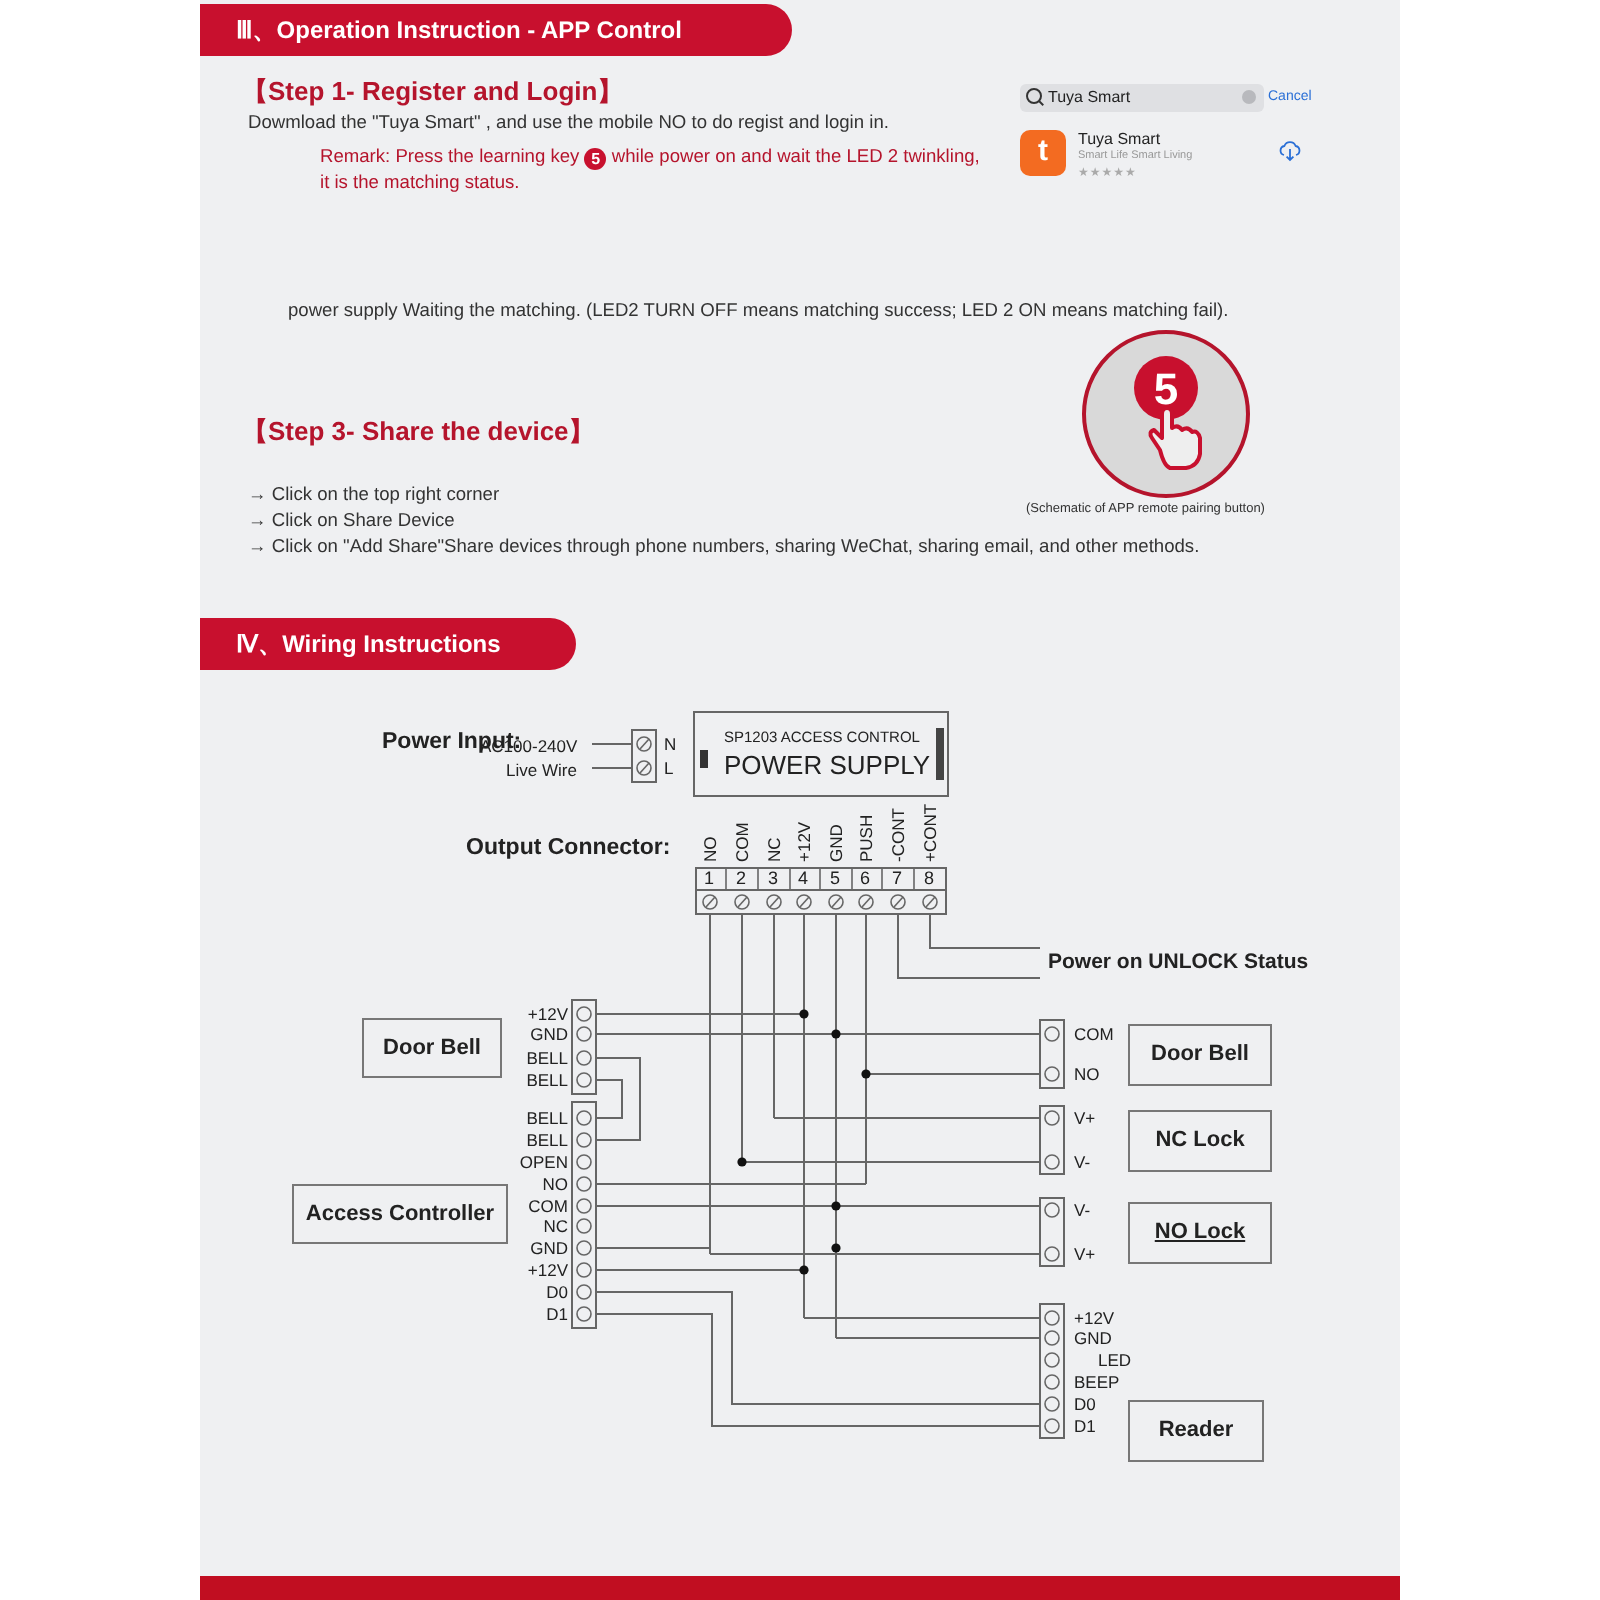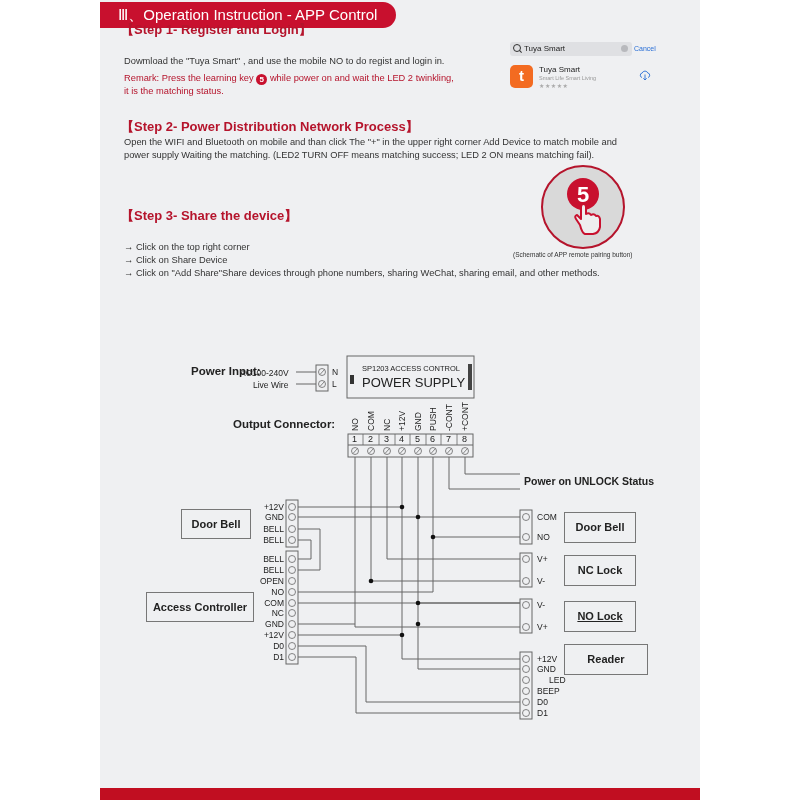--- a/index.html
+++ b/index.html
@@ -6,26 +6,26 @@
     body {
       width: 800px; height: 800px; background: #ffffff; position: relative; overflow: hidden;
       font-family: "Liberation Sans", sans-serif; color: #333;
     }
     .page {
       position: absolute; left: 100px; top: 0; width: 600px; height: 800px; background: #eff0f2;
     }
     .bottom-bar { position: absolute; left: 0; top: 788px; width: 600px; height: 12px; background: #c10e21; }
     .section-banner {
       position: absolute; left: 0; height: 26px; background: #c8102e; color: #fff;
-      font-weight: normal; font-size: 15px; line-height: 26px; padding-left: 18px;
+      font-weight: bold; font-size: 12px; line-height: 26px; padding-left: 18px;
       border-radius: 0 14px 14px 0; box-sizing: border-box;
     }
     .step-title { position: absolute; left: 21px; color: #b5142c; font-weight: bold; font-size: 13px; }
     .txt { position: absolute; left: 24px; font-size: 9.3px; color: #333; line-height: 13px; white-space: nowrap; }
-    .red { color: #b5142c; }
+    .red { color: #b5142c; margin-left: 36px; }
     .num5 {
       display: inline-block; width: 11px; height: 11px; border-radius: 50%; background: #c8102e; color: #fff;
       font-size: 8px; font-weight: bold; text-align: center; line-height: 11px; vertical-align: -1px;
     }
     .app-box { position: absolute; left: 406px; top: 40px; width: 152px; height: 58px; }
     .search-bar {
       position: absolute; left: 4px; top: 2px; width: 122px; height: 14px; background: #dfe0e3; border-radius: 3px;
       font-size: 8px; line-height: 14px; padding-left: 14px; box-sizing: border-box; color: #222;
     }
     .search-ico { position: absolute; left: 3px; top: 2px; width: 6px; height: 6px; border: 1.2px solid #333; border-radius: 50%; }
@@ -47,21 +47,21 @@
     .lbl-b { position: absolute; font-size: 11.5px; font-weight: bold; color: #222; white-space: nowrap; }
     .box { position: absolute; border: 1px solid #777; background: #eff0f2; box-sizing: border-box; font-weight: bold; font-size: 11px; text-align: center; color: #222; }
   </style>
 </head>
 <body>
 
 <div class="page">
 
   <div class="section-banner" style="top:2px;width:296px;">Ⅲ、Operation Instruction - APP Control</div>
 
-  <div class="step-title" style="top:21px;">【Step 1- Register and Login】</div>
+  <div class="step-title" style="top:37px;">【Step 1- Register and Login】</div>
   <div class="txt" style="top:55px;">Dowmload the "Tuya Smart" , and use the mobile NO to do regist and login in.</div>
   <div class="txt red" style="top:72px;">
     <span>Remark: Press the learning key</span>
     <span class="num5">5</span>
     <span>while power on and wait the LED 2 twinkling,</span>
   </div>
   <div class="txt red" style="top:85px;">it is the matching status.</div>
 
   <div class="app-box">
     <div class="search-bar">
@@ -73,39 +73,38 @@
     <div class="app-icon">t</div>
     <div class="app-name">Tuya Smart</div>
     <div class="app-sub">Smart Life Smart Living</div>
     <div class="app-stars">★★★★★</div>
     <svg class="dl-ico" viewBox="0 0 12 12">
       <path d="M3 8.5 A2.3 2.3 0 0 1 3.2 4 A3 3 0 0 1 8.8 4 A2.3 2.3 0 0 1 9 8.5" fill="none" stroke="#2a6fd6" stroke-width="0.9"></path>
       <path d="M6 5.5 V11 M4.3 9.3 L6 11 L7.7 9.3" fill="none" stroke="#2a6fd6" stroke-width="0.9"></path>
     </svg>
   </div>
 
-  <div class="step-title" style="top:118px;">【Step 2- Power Distribution Network Process】</div>
-  <div class="txt" style="top:136px;">Open the WIFI and Bluetooth on mobile and than click The "+" in the upper right corner Add Device to match mobile and</div>
-  <div class="txt" style="top:149px;">power supply Waiting the matching. (LED2 TURN OFF means matching success; LED 2 ON means matching fail).</div>
+  <div class="txt" style="top:149px;margin-left:20px;">power supply Waiting the matching. (LED2 TURN OFF means matching success; LED 2 ON means matching fail).</div>
 
   <div class="pair-circle">
     <svg width="80" height="80" viewBox="0 0 80 80" style="position:absolute;left:0;top:0;">
       <circle cx="40" cy="27" r="16" fill="#c8102e"></circle>
       <text x="40" y="35" text-anchor="middle" fill="#fff" font-size="22" font-weight="bold" font-family="Liberation Sans, sans-serif">5</text>
       <path d="M36 40 a5 5 0 0 1 8 0" fill="none" stroke="#c8102e" stroke-width="1.5"></path>
       <path d="M37 58 L33 52 Q31 49 34 48 L38 52 L38 40 Q38 37 40.5 37 Q43 37 43 40 L43 47 Q46 45 48 48 Q51 46 53 49 Q56 48 57 52 L57 60 Q56 66 50 67 L42 67 Q39 66 37 58 Z" fill="#eee" stroke="#c8102e" stroke-width="2" stroke-linejoin="round"></path>
     </svg>
   </div>
   <div class="caption">(Schematic of APP remote pairing button)</div>
 
   <div class="step-title" style="top:207px;">【Step 3- Share the device】</div>
   <div class="txt" style="top:241px;">→ Click on the top right corner</div>
   <div class="txt" style="top:254px;">→ Click on Share Device</div>
   <div class="txt" style="top:267px;">→ Click on "Add Share"Share devices through phone numbers, sharing WeChat, sharing email, and other methods.</div>
 
+  <div class="section-banner" style="top:309px;width:188px;">Ⅳ、Wiring Instructions</div>
 
   <svg class="diag" width="600" height="800">
     <g stroke="#666" stroke-width="1" fill="none">
 
       <line x1="196" y1="372" x2="216" y2="372"></line>
       <line x1="196" y1="384" x2="216" y2="384"></line>
 
       <rect x="216" y="365" width="12" height="26" fill="#eff0f2"></rect>
 
       <rect x="247" y="356" width="127" height="42" fill="#eff0f2"></rect>
@@ -292,21 +291,21 @@
   <div class="lbl" style="left:437px;top:532px;">NO</div>
 
   <div class="box" style="left:464px;top:555px;width:72px;height:31px;line-height:29px;">NC Lock</div>
   <div class="lbl" style="left:437px;top:554px;">V+</div>
   <div class="lbl" style="left:437px;top:576px;">V-</div>
 
   <div class="box" style="left:464px;top:601px;width:72px;height:31px;line-height:29px;text-decoration:underline;">NO Lock</div>
   <div class="lbl" style="left:437px;top:600px;">V-</div>
   <div class="lbl" style="left:437px;top:622px;">V+</div>
 
-  <div class="box" style="left:464px;top:644px;width:84px;height:31px;line-height:29px;">Reader</div>
+  <div class="box" style="left:464px;top:700px;width:68px;height:31px;line-height:29px;">Reader</div>
   <div class="lbl" style="left:437px;top:654px;">+12V</div>
   <div class="lbl" style="left:437px;top:664px;">GND</div>
   <div class="lbl" style="left:449px;top:675px;">LED</div>
   <div class="lbl" style="left:437px;top:686px;">BEEP</div>
   <div class="lbl" style="left:437px;top:697px;">D0</div>
   <div class="lbl" style="left:437px;top:708px;">D1</div>
 
   <div class="bottom-bar"></div>
 </div>
 

